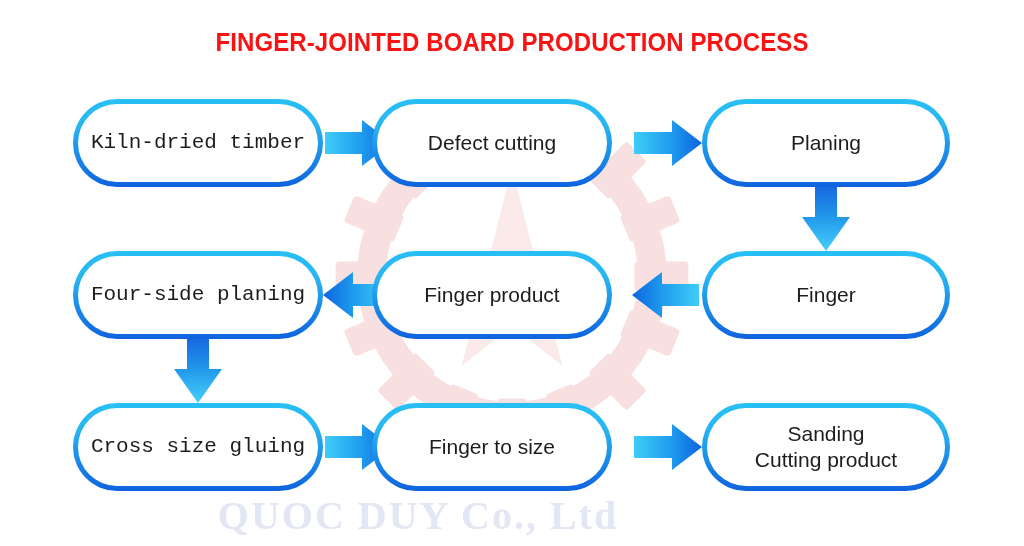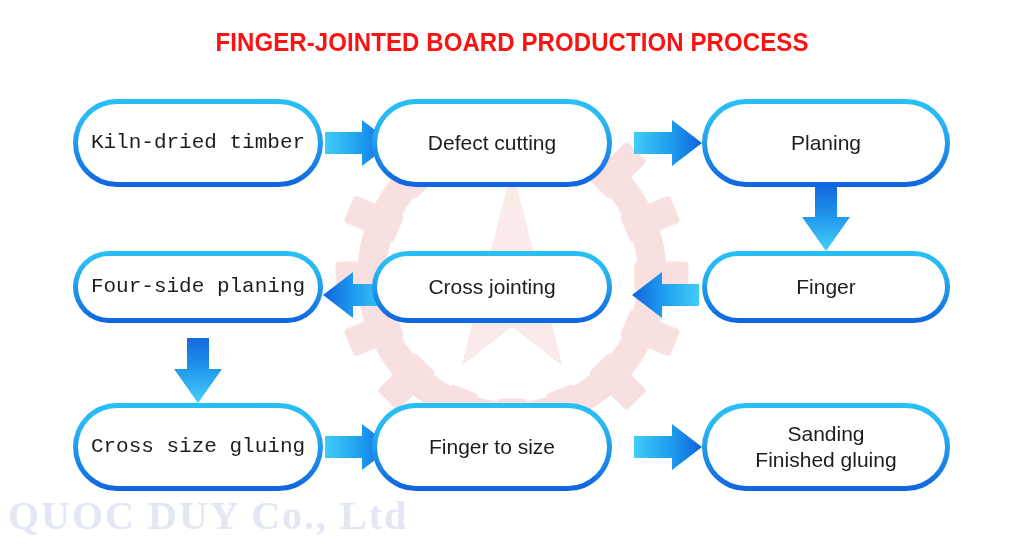--- a/index.html
+++ b/index.html
@@ -23,30 +23,29 @@
     width: 360px;
     height: 360px;
     z-index: 0;
     pointer-events: none;
   }
   #text-watermark {
     position: absolute;
     left: 0;
     top: 492px;
     width: 836px;
-    text-align: left;
+    text-align: center;
     z-index: 0;
     font-family: "Liberation Serif", serif;
     font-weight: bold;
     font-size: 40px;
     letter-spacing: 2px;
     color: #e3e7f3;
     pointer-events: none;
     white-space: nowrap;
-    margin-left: 8px;
   }
 
   
   #page-title {
     position: absolute;
     left: 0;
     top: 28px;
     width: 1024px;
     text-align: center;
     font-size: 25px;
@@ -88,21 +87,21 @@
       linear-gradient(#ffffff, #ffffff),
       linear-gradient(to bottom, #27c0f5 0%, #28b6f2 28%, #1b8ee8 62%, #0f63de 100%);
     background-origin: border-box;
     background-clip: padding-box, border-box;
     border: 5px solid transparent;
   }
   .node .label { display: block; white-space: pre-line; }
 
   
   .r1 { top: 99px;  height: 88px; }
-  .r2 { top: 251px; height: 72px; }
+  .r2 { top: 251px; height: 88px; }
   .r3 { top: 403px; height: 88px; }
 
   .c1 { left: 73px;  width: 250px; font-family: Liberation Mono, monospace; }
   .c2 { left: 372px; width: 240px; }
   .c3 { left: 702px; width: 248px; }
 </style>
 </head>
 <body>
 
 <svg id="gear-watermark" viewBox="0 0 200 200" aria-hidden="true">
@@ -199,28 +198,28 @@
   <span class="label">Defect cutting</span>
 </div>
 <div class="node r1 c3">
   <span class="label">Planing</span>
 </div>
 
 <div class="node r2 c1">
   <span class="label">Four-side planing</span>
 </div>
 <div class="node r2 c2">
-  <span class="label">Cross jointing</span>
+  <span class="label">Finger product</span>
 </div>
 <div class="node r2 c3">
   <span class="label">Finger</span>
 </div>
 
 <div class="node r3 c1">
   <span class="label">Cross size gluing</span>
 </div>
 <div class="node r3 c2">
   <span class="label">Finger to size</span>
 </div>
 <div class="node r3 c3">
   <span class="label">Sanding
-Finished gluing</span>
+Cutting product</span>
 </div>
 
 </body></html>

